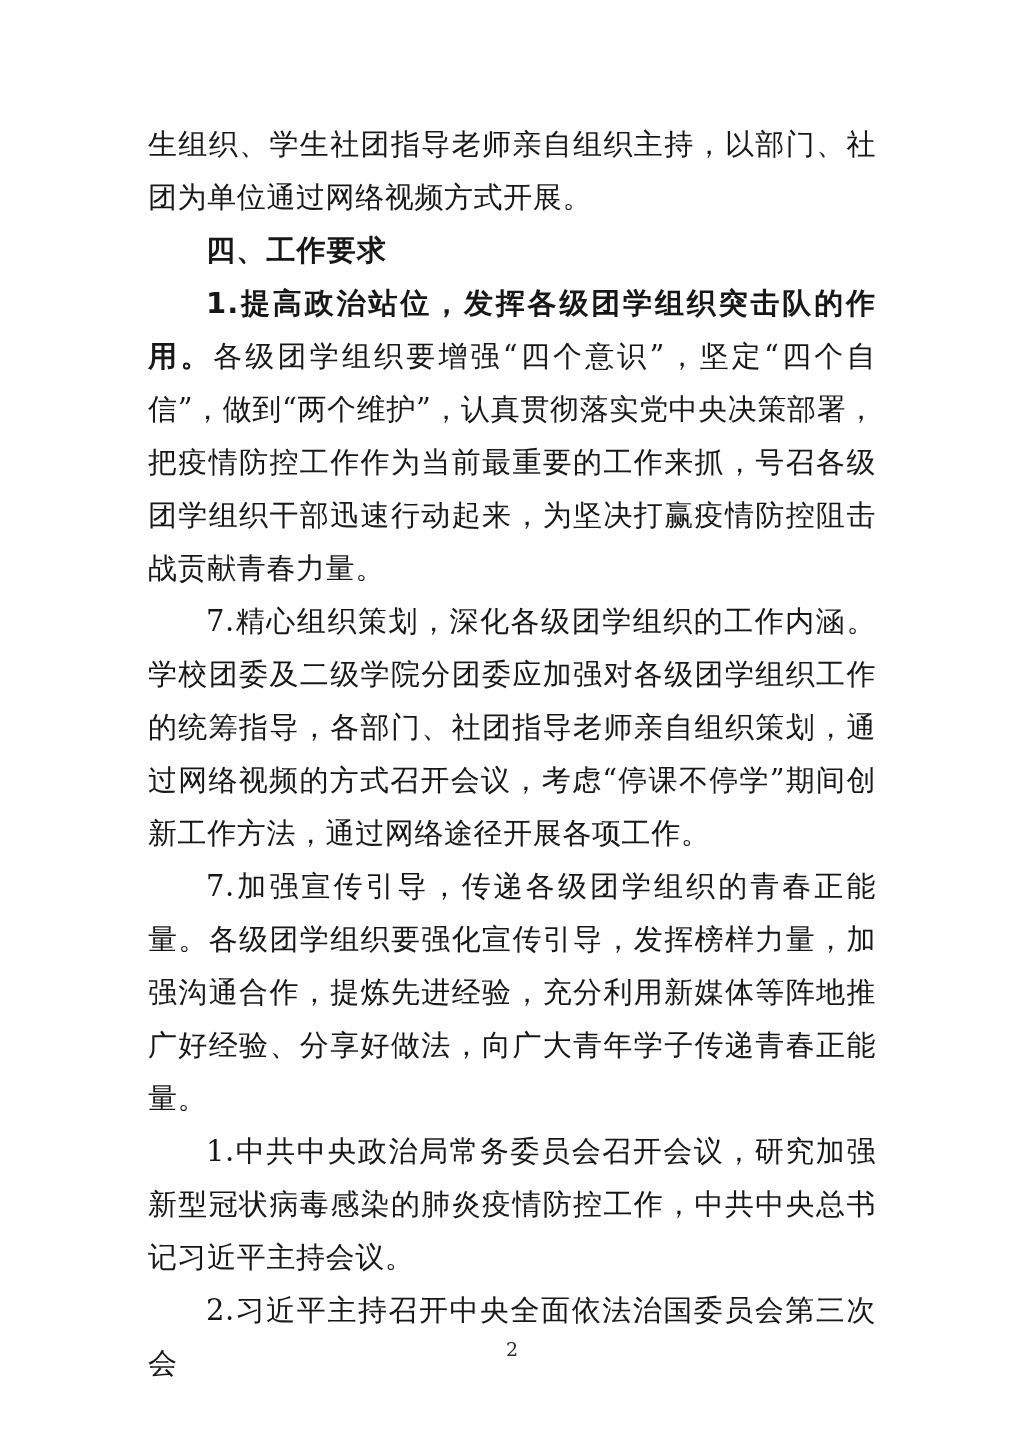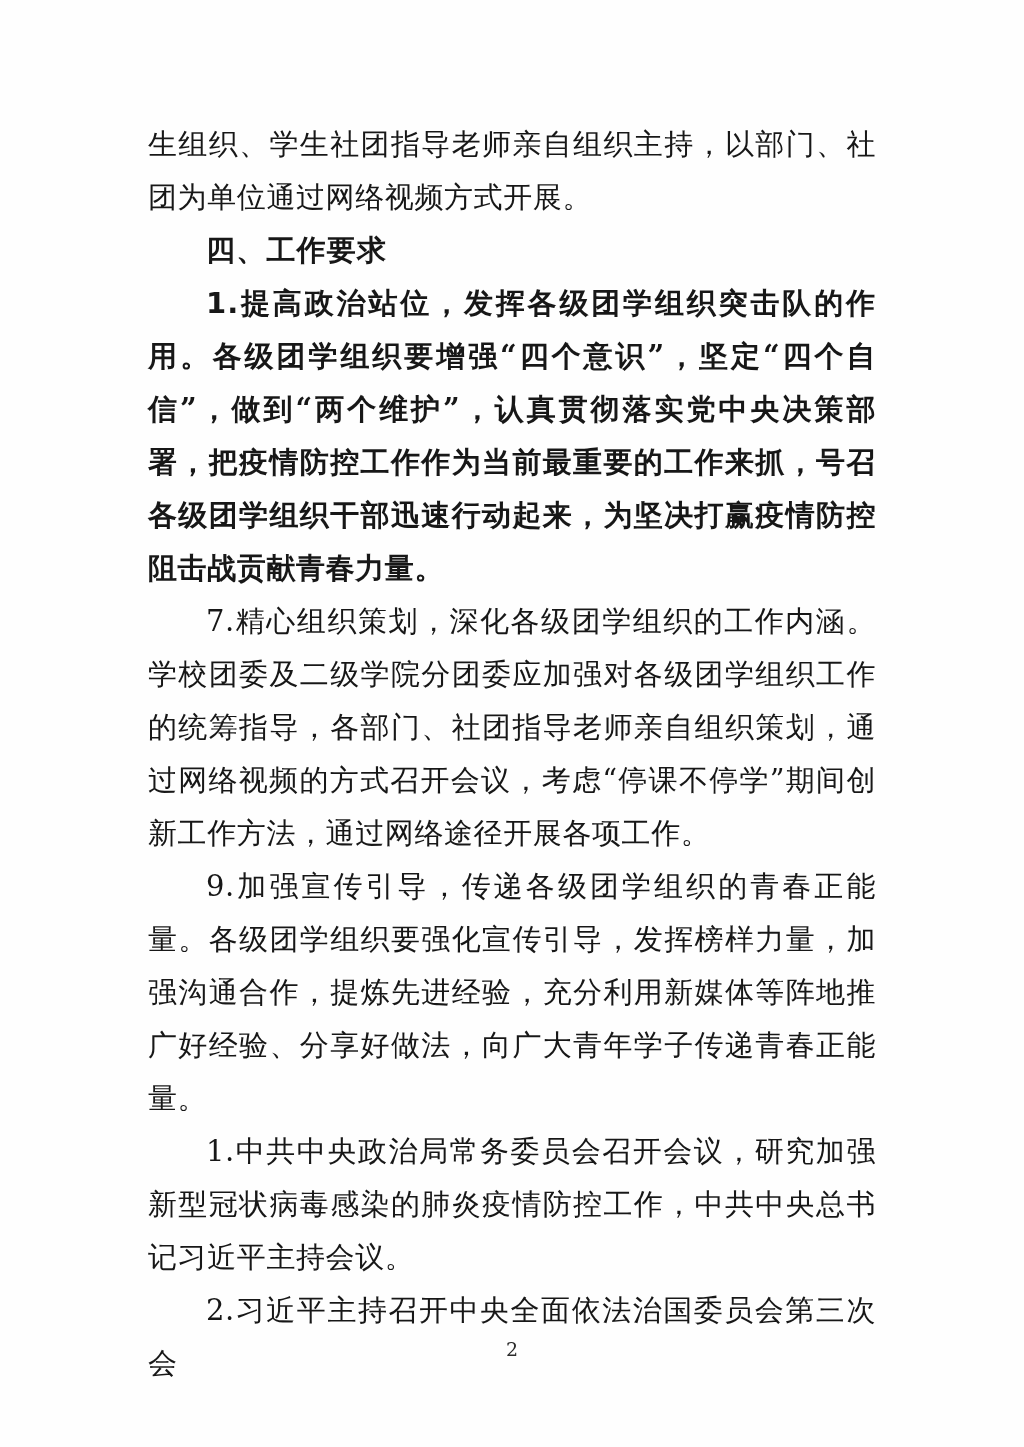--- a/index.html
+++ b/index.html
@@ -42,21 +42,20 @@
     text-indent: 58px;
   }
   .para.heading {
     font-weight: bold;
     text-indent: 58px;
     font-family: Liberation Serif, serif;
     letter-spacing: 1.2px;
   }
   .para.subheading-lead {
     text-indent: 58px;
-    font-weight: bold;
   }
   .para.subheading-lead b {
     font-family: "DejaVu Sans", "Liberation Sans", sans-serif;
     letter-spacing: 1px;
   }
   .page-number {
     position: absolute;
     left: 0;
     top: 1338px;
     width: 1024px;
@@ -73,21 +72,21 @@
   <div class="content">
 
     <p class="para">生组织、学生社团指导老师亲自组织主持，以部门、社团为单位通过网络视频方式开展。</p>
 
     <p class="para heading">四、工作要求</p>
 
     <p class="para subheading-lead"><b>1.提高政治站位，发挥各级团学组织突击队的作用。</b><span>各级团学组织要增强“四个意识”，坚定“四个自信”，做到“两个维护”，认真贯彻落实党中央决策部署，把疫情防控工作作为当前最重要的工作来抓，号召各级团学组织干部迅速行动起来，为坚决打赢疫情防控阻击战贡献青春力量。</span></p>
 
     <p class="para indent">7.精心组织策划，深化各级团学组织的工作内涵。学校团委及二级学院分团委应加强对各级团学组织工作的统筹指导，各部门、社团指导老师亲自组织策划，通过网络视频的方式召开会议，考虑“停课不停学”期间创新工作方法，通过网络途径开展各项工作。</p>
 
-    <p class="para indent">9.加强宣传引导，传递各级团学组织的青春正能量。各级团学组织要强化宣传引导，发挥榜样力量，加强沟通合作，提炼先进经验，充分利用新媒体等阵地推广好经验、分享好做法，向广大青年学子传递青春正能量。</p>
+    <p class="para indent">7.加强宣传引导，传递各级团学组织的青春正能量。各级团学组织要强化宣传引导，发挥榜样力量，加强沟通合作，提炼先进经验，充分利用新媒体等阵地推广好经验、分享好做法，向广大青年学子传递青春正能量。</p>
 
 
     <p class="para indent">1.中共中央政治局常务委员会召开会议，研究加强新型冠状病毒感染的肺炎疫情防控工作，中共中央总书记习近平主持会议。</p>
 
     <p class="para indent">2.习近平主持召开中央全面依法治国委员会第三次会</p>
 
   </div>
 
   <div class="page-number">2</div>
 </div>

